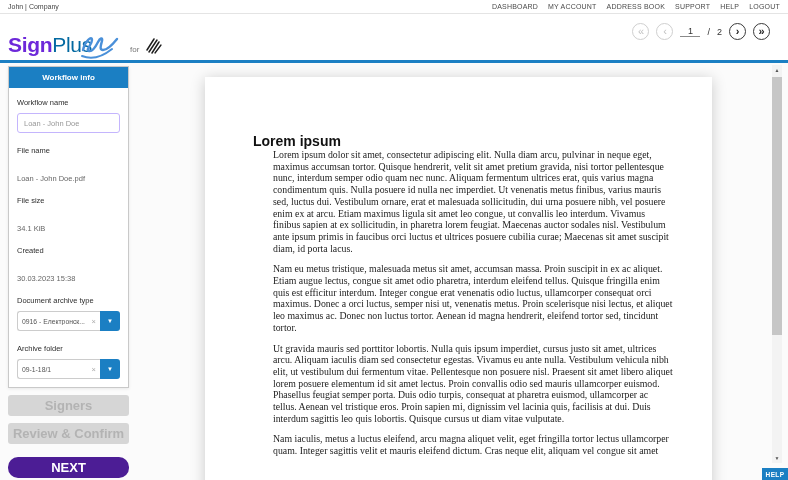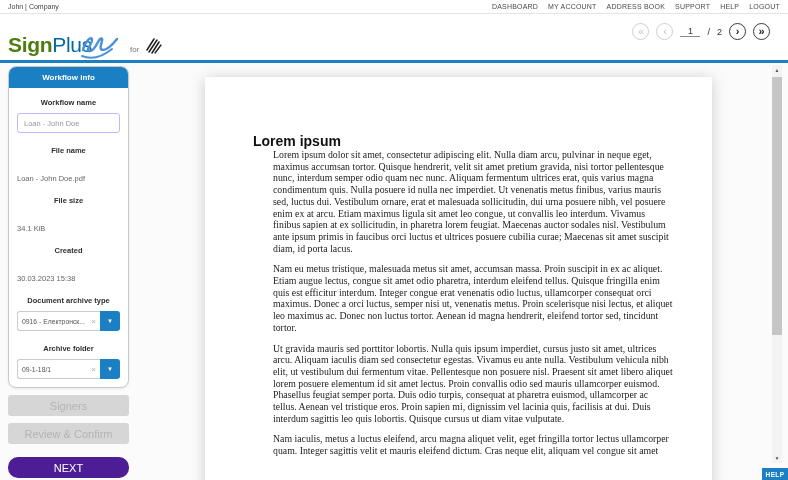--- a/index.html
+++ b/index.html
@@ -8,21 +8,21 @@
 
   
   .topbar { height:14px; display:flex; justify-content:space-between; align-items:center;
             padding:0 8px; border-bottom:1px solid #e4e4e4; font-size:7px; color:#444; }
   .topnav { display:flex; gap:10px; }
   .topnav span { cursor:pointer; color:#4a4a4a; letter-spacing:.2px; }
 
   
   .header { position:relative; height:46px; }
   .logo { position:absolute; left:8px; top:8px; display:flex; align-items:baseline; }
-  .logo .sign { font-size:21px; font-weight:bold; color:#4d7c0f; letter-spacing:-.3px; }
+  .logo .sign { font-size:21px; font-weight:bold; color:#6d28d9; letter-spacing:-.3px; }
   .logo .plus { font-size:21px; font-weight:400; color:#0369a1; letter-spacing:-.3px; }
   .logo .scribble { position:relative; left:-13px; top:9px; }
   .logo .for { font-size:8px; color:#777; margin-left:-4px; }
   .logo .hatch { position:relative; top:3px; margin-left:5px; }
 
   .pagination { position:absolute; right:18px; top:9px; display:flex; align-items:center; gap:7px; }
   .pgbtn { width:17px; height:17px; border-radius:50%; display:flex; align-items:center;
            justify-content:center; font-size:11px; line-height:1; cursor:pointer; background:#fff; }
   .pgbtn.disabled { border:1px solid #cfcfcf; color:#c2c2c2; }
   .pgbtn.enabled  { border:1.5px solid #3a3a3a; color:#222; font-weight:bold; }
@@ -30,39 +30,39 @@
              font-size:9px; color:#333; outline:none; font-family:"Liberation Sans",sans-serif; }
   .pgsep, .pgtotal { font-size:9px; color:#333; }
 
   .bluebar { height:3px; background:#1b7fc3; }
 
   
   .main { position:absolute; top:63px; left:0; right:0; bottom:0; background:#fbfbfb; overflow:hidden; }
 
   
   .sidebar { position:absolute; left:8px; top:3px; width:121px; display:flex; flex-direction:column; }
-  .panel { background:#fff; border:1px solid #c9c9c9; border-radius:8px;
+  .panel { background:#fff; border:1px solid #c9c9c9; border-radius:0;
            box-shadow:0 1px 3px rgba(0,0,0,.08); overflow:hidden; }
   .panel-header { background:#1b7fc3; color:#fff; font-size:8px; font-weight:bold;
                   text-align:center; padding:6px 0; }
   .panel-body { padding:8px; }
-  .flabel { font-size:7.5px; font-weight:bold; color:#2e2e2e; margin-top:13px;text-align:center; }
+  .flabel { font-size:7.5px; font-weight:normal; color:#2e2e2e; margin-top:13px; }
   .flabel.first { margin-top:2px; }
   .fvalue { font-size:7.5px; color:#666; margin-top:19px; }
   .tinput { width:100%; height:20px; border:1px solid #c4b5fd; border-radius:3px; margin-top:6px;
             font-size:7.5px; color:#979797; padding:0 6px; outline:none;
             font-family:"Liberation Sans",sans-serif; background:#fff; }
   .dd { display:flex; height:20px; margin-top:6px; }
   .dd-text { flex:1; min-width:0; border:1px solid #ccc; border-right:none; border-radius:3px 0 0 3px;
              display:flex; align-items:center; font-size:6.8px; color:#555; padding:0 4px; }
   .dd-value { flex:1; white-space:nowrap; overflow:hidden; }
   .dd-clear { color:#aaa; font-size:7.5px; margin-left:2px; cursor:pointer; }
   .dd-btn { width:20px; background:#1b7fc3; border-radius:0 3px 3px 0; display:flex;
             align-items:center; justify-content:center; color:#fff; font-size:6px; cursor:pointer; }
-  .sbtn { width:100%; height:21px; border:none; border-radius:3px; font-size:11px; font-weight:normal;
+  .sbtn { width:100%; height:21px; border:none; border-radius:3px; font-size:13px; font-weight:bold;
           font-family:"Liberation Sans",sans-serif; }
   .sbtn.disabled { background:#d6d6d6; color:#b3b3b3; margin-top:7px; }
   .sbtn.primary  { background:#4c1d95; color:#fff; cursor:pointer; margin-top:7px;border-radius:10px; }
   .gap-before-next { margin-top:13px !important; }
 
   
   .page { position:absolute; left:205px; top:14px; width:507px; height:620px; background:#fff;
           box-shadow:0 2px 14px rgba(0,0,0,.20); padding:56px 38px 0 48px; }
   .doc-title { font-size:14px; font-weight:bold; color:#111; 
                font-family:"Liberation Sans",sans-serif; }

